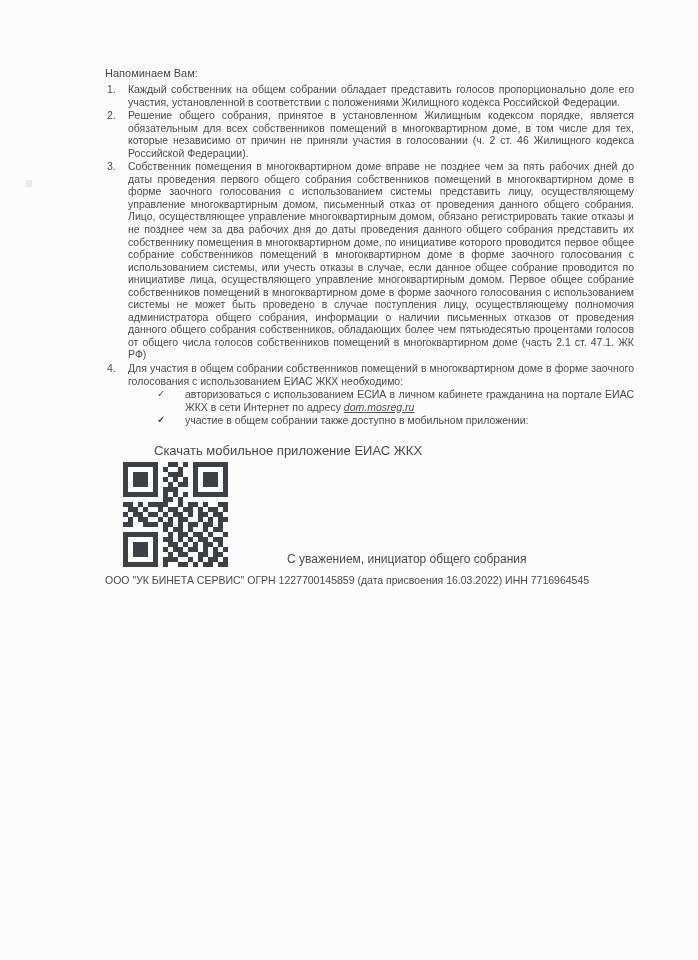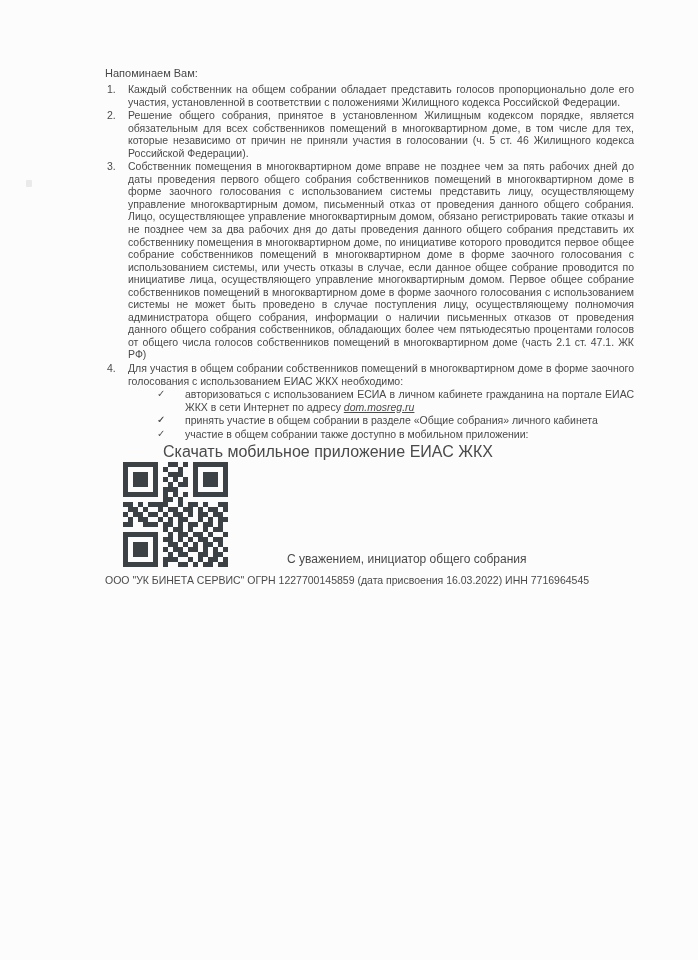--- a/index.html
+++ b/index.html
@@ -57,23 +57,23 @@
     top: 0;
     font-size: 10px;
     color: #555;
   }
   .url {
     text-decoration: underline;
     font-style: italic;
   }
   .download-label {
     position: absolute;
-    left: 163px;
+    left: 154px;
     top: 443px;
-    font-size: 16px;
+    font-size: 13px;
     color: #4a4a4a;
   }
   .qr {
     position: absolute;
     left: 123px;
     top: 462px;
     display: grid;
     grid-template-columns: repeat(21, 5px);
     grid-auto-rows: 5px;
   }
@@ -112,42 +112,42 @@
 <div class="doc">
   <div class="heading">Напоминаем Вам:</div>
 
   <div class="item">
     <span class="num">1.</span>
     <span class="txt">Каждый собственник на общем собрании обладает представить голосов пропорционально доле его участия, установленной в соответствии с положениями Жилищного кодекса Российской Федерации.</span>
   </div>
 
   <div class="item">
     <span class="num">2.</span>
-    <span class="txt">Решение общего собрания, принятое в установленном Жилищным кодексом порядке, является обязательным для всех собственников помещений в многоквартирном доме, в том числе для тех, которые независимо от причин не приняли участия в голосовании (ч. 5 ст. 46 Жилищного кодекса Российской Федерации).</span>
+    <span class="txt">Решение общего собрания, принятое в установленном Жилищным кодексом порядке, является обязательным для всех собственников помещений в многоквартирном доме, в том числе для тех, которые независимо от причин не приняли участия в голосовании (ч. 2 ст. 46 Жилищного кодекса Российской Федерации).</span>
   </div>
 
   <div class="item">
     <span class="num">3.</span>
     <span class="txt">Собственник помещения в многоквартирном доме вправе не позднее чем за пять рабочих дней до даты проведения первого общего собрания собственников помещений в многоквартирном доме в форме заочного голосования с использованием системы представить лицу, осуществляющему управление многоквартирным домом, письменный отказ от проведения данного общего собрания. Лицо, осуществляющее управление многоквартирным домом, обязано регистрировать такие отказы и не позднее чем за два рабочих дня до даты проведения данного общего собрания представить их собственнику помещения в многоквартирном доме, по инициативе которого проводится первое общее собрание собственников помещений в многоквартирном доме в форме заочного голосования с использованием системы, или учесть отказы в случае, если данное общее собрание проводится по инициативе лица, осуществляющего управление многоквартирным домом. Первое общее собрание собственников помещений в многоквартирном доме в форме заочного голосования с использованием системы не может быть проведено в случае поступления лицу, осуществляющему полномочия администратора общего собрания, информации о наличии письменных отказов от проведения данного общего собрания собственников, обладающих более чем пятьюдесятью процентами голосов от общего числа голосов собственников помещений в многоквартирном доме (часть 2.1 ст. 47.1. ЖК РФ)</span>
   </div>
 
   <div class="item">
     <span class="num">4.</span>
     <span class="txt">Для участия в общем собрании собственников помещений в многоквартирном доме в форме заочного голосования с использованием ЕИАС ЖКХ необходимо:</span>
   </div>
 
   <div class="checklist">
     <div class="check-row">
       <span class="check-glyph">✓</span><span>авторизоваться с использованием ЕСИА в личном кабинете гражданина на портале ЕИАС ЖКХ в сети Интернет по адресу </span><span class="url">dom.mosreg.ru</span>
     </div>
     <div class="check-row">
       <span class="check-glyph">✓</span>
     </div>
     <div class="check-row">
-      <span class="check-glyph">✓</span><span>принять участие в общем собрании в разделе «Общие собрания» личного кабинета</span>
+      <span class="check-glyph">✓</span>
     </div>
     <div class="check-row">
       <span class="check-glyph">✓</span><span>участие в общем собрании также доступно в мобильном приложении:</span>
     </div>
   </div>
 </div>
 
 <div class="download-label">Скачать мобильное приложение ЕИАС ЖКХ</div>
 
 <div class="qr">

